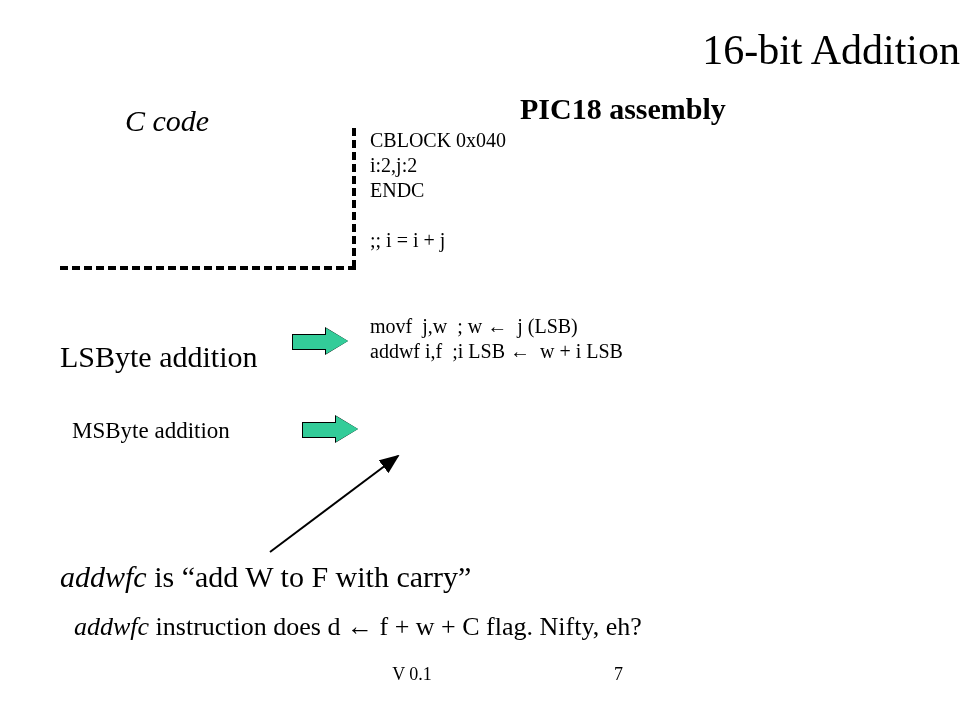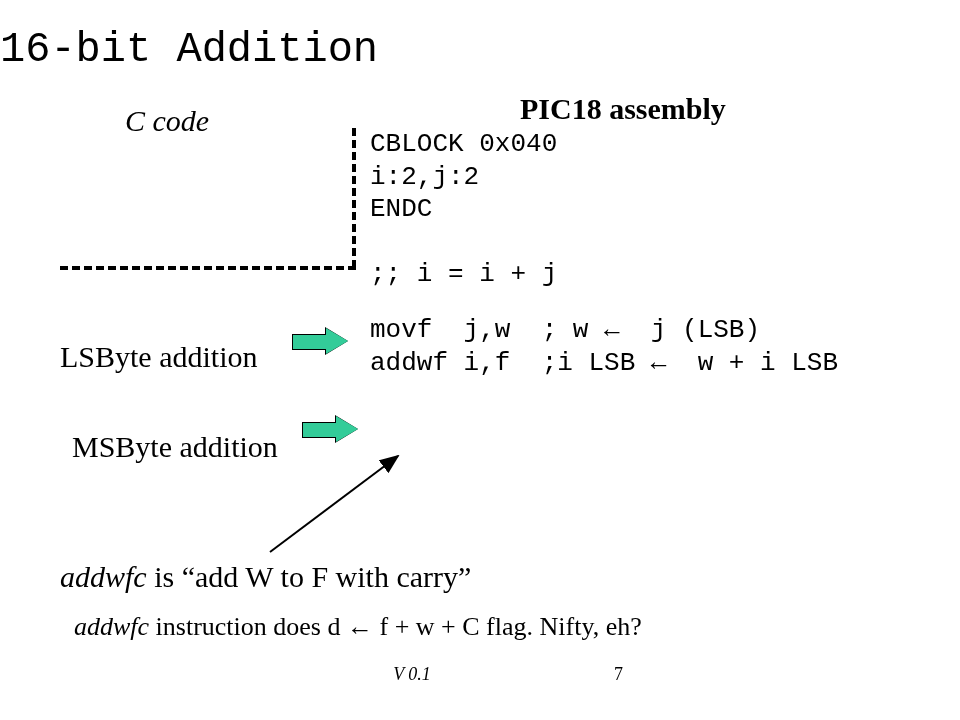--- a/index.html
+++ b/index.html
@@ -15,77 +15,74 @@
   .slide {
     position: relative;
     width: 960px;
     height: 720px;
   }
   .title {
     position: absolute;
     top: 26px;
     left: 0;
     width: 960px;
-    text-align: left;
+    text-align: right;
     font-size: 42px;
-    font-family: Liberation Mono, monospace;
   }
   .label-c {
     position: absolute;
     left: 125px;
     top: 104px;
     font-size: 30px;
     font-style: italic;
   }
   .label-asm {
     position: absolute;
     left: 520px;
     top: 92px;
     font-size: 30px;
     font-weight: bold;
   }
   .code {
-    font-family: Liberation Mono, monospace;
-    font-size: 26px;
+    font-family: Liberation Serif, serif;
+    font-size: 20px;
     white-space: pre;
     position: absolute;
   }
   .c-code-1 { left: 80px;  top: 172px; }
   .c-code-2 { left: 80px;  top: 216px; }
   .asm-block { left: 370px; top: 128px; line-height: 1.25; }
   .asm-lsb   { left: 370px; top: 314px; line-height: 1.25; }
   .asm-msb   { left: 370px; top: 404px; line-height: 1.25; }
   .label-lsb {
     position: absolute;
     left: 60px; top: 340px;
     font-size: 30px;
   }
   .label-msb {
     position: absolute;
     left: 72px; top: 418px;
-    font-size: 30px;
-    margin-top: 12px;
+    font-size: 23px;
   }
   .footnote1 {
     position: absolute;
     left: 60px; top: 560px;
     font-size: 30px;
   }
   .footnote2 {
     position: absolute;
     left: 74px; top: 612px;
     font-size: 26px;
   }
   .ver {
     position: absolute;
     left: 0; width: 824px;
     top: 664px;
     text-align: center;
     font-size: 18px;
-    font-style: italic;
   }
   .pgnum {
     position: absolute;
     left: 614px;
     top: 664px;
     font-size: 18px;
   }
   .ital { font-style: italic; }
 
   

